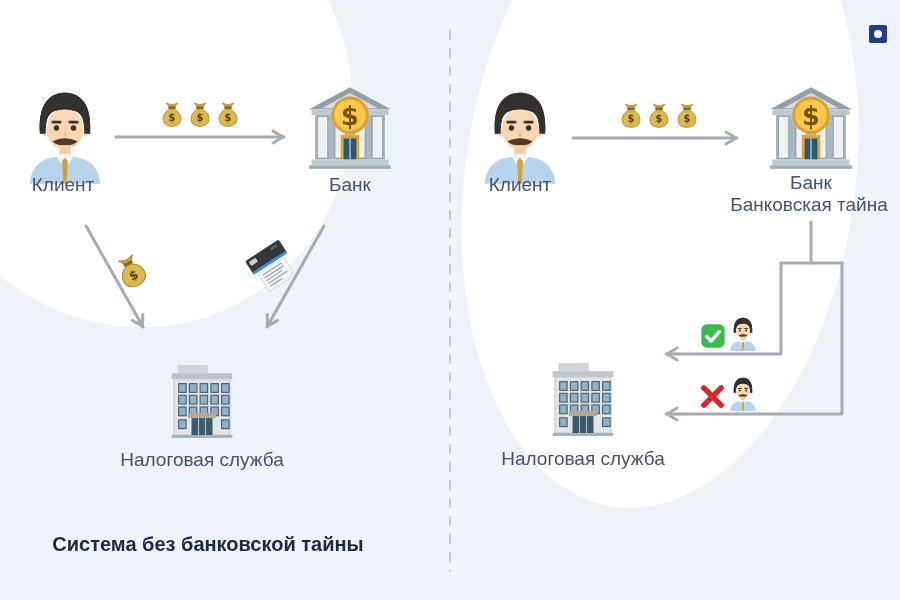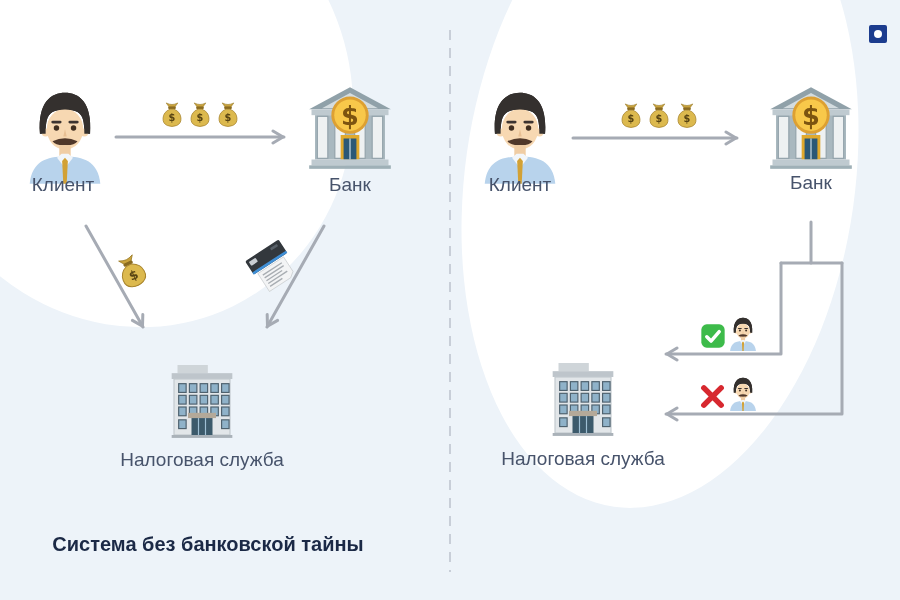--- a/index.html
+++ b/index.html
@@ -216,20 +216,21 @@
         </svg>
       <svg width="28" height="28">
           <use href="#sym-bag" xlink:href="#sym-bag"></use>
         </svg>
     </div>
 
     <svg class="icon" style="left:319px;top:82px" width="84" height="84">
         <use href="#sym-bank" xlink:href="#sym-bank"></use>
       </svg>
     <div class="label" style="left:361px;top:169px">Банк</div>
+    <div class="label" style="left:359px;top:191px">Банковская тайна</div>
 
     <svg class="icon" style="left:249px;top:318px" width="28" height="28">
         <use href="#sym-check" xlink:href="#sym-check"></use>
       </svg>
     <svg class="icon" style="left:278px;top:312px" width="30" height="35">
         <use href="#sym-man" xlink:href="#sym-man"></use>
       </svg>
 
     <svg class="icon" style="left:247px;top:377px" width="31" height="31">
         <use href="#sym-cross" xlink:href="#sym-cross"></use>

